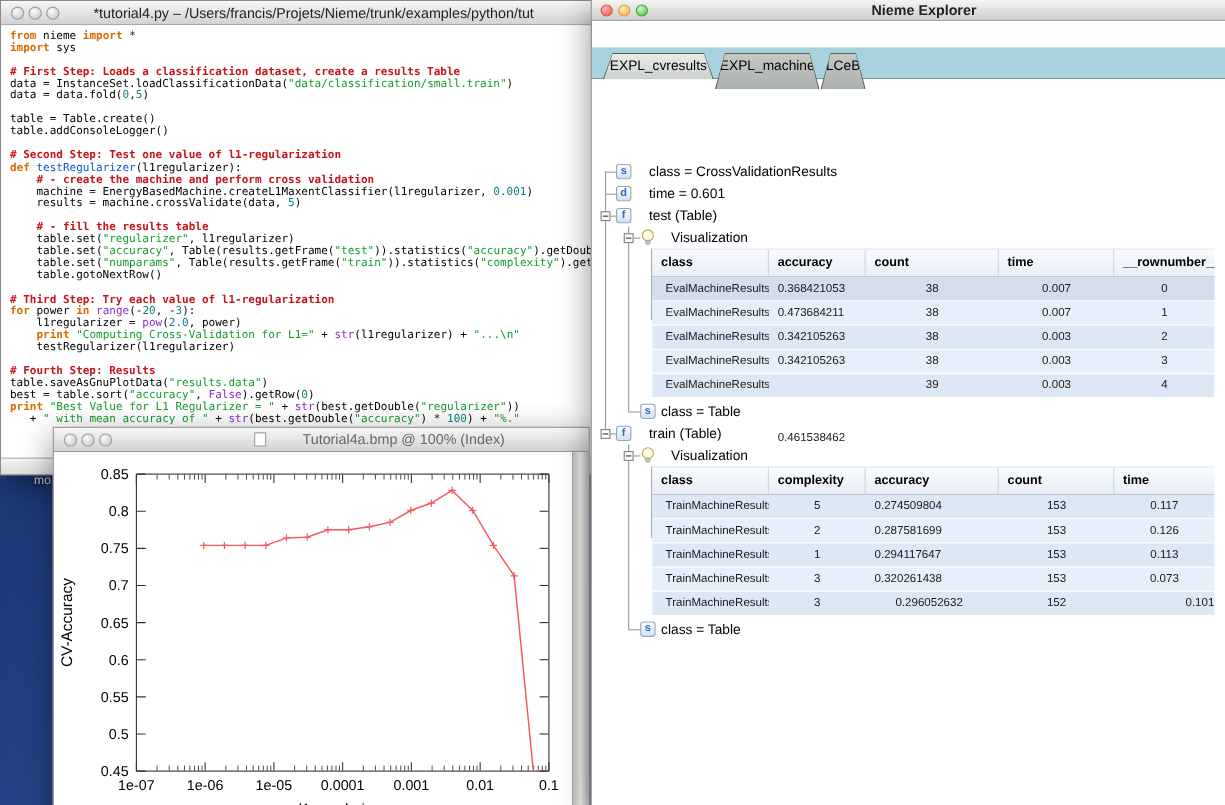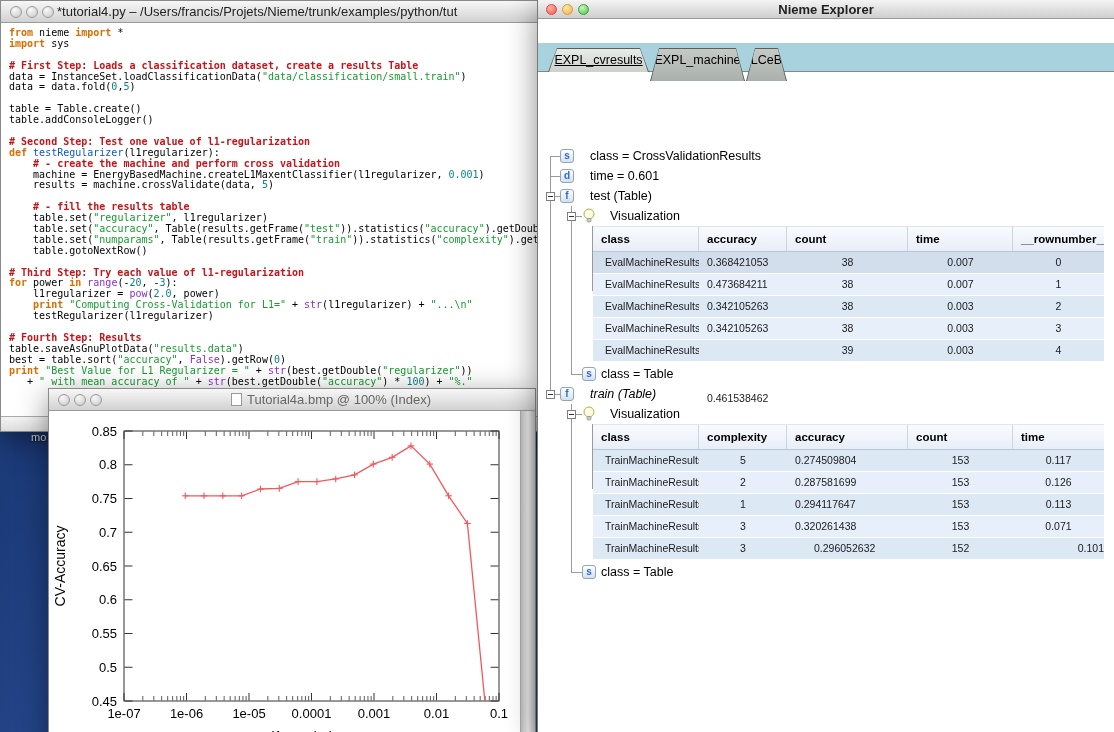--- a/index.html
+++ b/index.html
@@ -13,21 +13,21 @@
   .titlebar {
     position:absolute; left:0; top:0; right:0; height:22px;
     background:linear-gradient(#f7f7f7,#d2d2d2);
     border-bottom:1px solid #9a9a9a;
   }
   .tl { position:absolute; top:5px; width:12px; height:12px; border-radius:50%; border:1px solid #9c9c9c;
         background:radial-gradient(circle at 35% 30%, #fafafa, #c6c6c6); }
   .tl.red-a   { background:radial-gradient(circle at 35% 30%, #ffb3ad, #f4554a); border-color:#d94c41; }
   .tl.yel-a   { background:radial-gradient(circle at 35% 30%, #ffe9b0, #f6ad3d); border-color:#d89a35; }
   .tl.grn-a   { background:radial-gradient(circle at 35% 30%, #d2f5c8, #46c33d); border-color:#3aa233; }
-  .tb-title { position:absolute; top:3px; font-size:13px; color:#222; white-space:nowrap; }
+  .tb-title { position:absolute; top:3px; font-size:13px; color:#222; white-space:nowrap;margin-left:28px; }
 
   
   #editor-window { left:0; top:0; width:541px; height:432px; border:1px solid #8a8a8a; }
   #code-area {
     position:absolute; left:0; top:22px; right:0; bottom:15px; overflow:hidden;
     font-family:"DejaVu Sans Mono", monospace; font-size:10px; line-height:10.9px;
     padding:5px 0 0 8px; background:#fff; white-space:pre;
   }
   .code-line { height:10.9px; white-space:pre; }
   .tk-p { color:#000; }
@@ -60,21 +60,21 @@
   .menu-item { position:absolute; top:3px; font-size:13px; color:#111; }
   #tab-bar { position:absolute; left:0; top:43px; right:0; height:29px; background:#a8d3de; }
   #tab-bar::after { content:""; position:absolute; left:0; right:0; bottom:0; height:1px; background:#7d8a8d; }
   .tab { position:absolute; top:5px; height:33px; background:#5a5f5a;
     clip-path:polygon(9px 0, calc(100% - 9px) 0, 100% 100%, 0 100%); z-index:1; }
   .tab-inner { position:absolute; left:1px; right:1px; top:1px; bottom:0;
     background:linear-gradient(#c6cac6,#aab0ab);
     clip-path:polygon(8px 0, calc(100% - 8px) 0, 100% 100%, 0 100%);
     text-align:center; font-size:12.5px; line-height:22px; color:#000; }
   .tab.active { height:24px; z-index:2; }
-  .tab.active .tab-inner { background:linear-gradient(#e9ebe9,#cdd1cd);text-decoration:underline; }
+  .tab.active .tab-inner { background:linear-gradient(#e9ebe9,#cdd1cd); }
   #explorer-content { position:absolute; left:0; top:72px; right:0; bottom:0; background:#fff; }
   #tree { position:absolute; left:0; top:0; width:577px; height:732px; }
 
   .vline { position:absolute; width:1px; background:#9a9a9a; }
   .stub  { position:absolute; height:1px; background:#9a9a9a; }
   .expbox { position:absolute; width:9px; height:9px; background:#fff; border:1px solid #7f7f7f; }
   .expbox i { position:absolute; left:1px; top:3px; width:5px; height:1px; background:#333; display:block; }
   .badge { position:absolute; width:14px; height:14px; border:1px solid #93a5b8; border-radius:3px;
     background:linear-gradient(#fefefe,#d4e1ee); text-align:center;
     font-size:10px; font-weight:bold; color:#2b6cd3; line-height:12px; }
@@ -406,21 +406,21 @@
         </div>
         <div class="stub" style="left: 33px; top: 302px; width: 11px;"></div>
         <div class="badge" style="left: 44px; top: 295px;">s</div>
         <div class="tree-label" style="left: 63px; top: 294px;">class = Table</div>
         <div class="stub" style="left: 12px; top: 322px; width: 10px;"></div>
         <div class="expbox" style="left: 8px; top: 318px;">
           <div class=""></div>
           <i></i>
         </div>
         <div class="badge" style="left: 22px; top: 315px;">f</div>
-        <div class="tree-label" style="left: 52px; top: 314px; font-style: italic;">train (Table)</div>
+        <div class="tree-label" style="left: 52px; top: 314px;">train (Table)</div>
         <div class="stub" style="left: 33px; top: 342px; width: 11px;"></div>
         <div class="expbox" style="left: 29px; top: 338px;">
           <div class=""></div>
           <i></i>
         </div>
         <div style="position: absolute; left: 44px; top: 334px;"><svg width="14" height="16" viewBox="0 0 14 16">
             <circle cx="7" cy="6" r="5" fill="#fffbe0" stroke="#b9ab4a"></circle>
             <circle cx="5.5" cy="4.5" r="1.8" fill="#ffffff" opacity="0.9"></circle>
             <rect x="5" y="10.5" width="4" height="3.5" rx="1" fill="#c9c9c9" stroke="#8a8a8a" stroke-width="0.6"></rect>
           </svg></div>
@@ -451,21 +451,21 @@
           <div class="tcell" style="left: 106px; width: 88px; text-align: center;">1</div>
           <div class="tcell" style="left: 194px; width: 121px; padding-left: 8px;">0.294117647</div>
           <div class="tcell" style="left: 315px; width: 105px; text-align: center;">153</div>
           <div class="tcell" style="left: 420px; width: 91px; text-align: center;">0.113</div>
         </div>
         <div class="trow" style="left: 55px; top: 444px; width: 511px; background: rgb(231, 239, 250);">
           <div class="tcell" style="left: 0px; width: 106px; padding-left: 12px;">TrainMachineResults</div>
           <div class="tcell" style="left: 106px; width: 88px; text-align: center;">3</div>
           <div class="tcell" style="left: 194px; width: 121px; padding-left: 8px;">0.320261438</div>
           <div class="tcell" style="left: 315px; width: 105px; text-align: center;">153</div>
-          <div class="tcell" style="left: 420px; width: 91px; text-align: center;">0.071</div>
+          <div class="tcell" style="left: 420px; width: 91px; text-align: center;">0.073</div>
         </div>
         <div class="trow" style="left: 55px; top: 466px; width: 511px; background: rgb(221, 232, 245);">
           <div class="tcell" style="left: 0px; width: 106px; padding-left: 12px;">TrainMachineResults</div>
           <div class="tcell" style="left: 106px; width: 88px; text-align: center;">3</div>
           <div class="tcell" style="left: 194px; width: 121px; padding-left: 8px; margin-left: 19px;">0.296052632</div>
           <div class="tcell" style="left: 315px; width: 105px; text-align: center;">152</div>
           <div class="tcell" style="left: 420px; width: 91px; text-align: right;">0.101</div>
         </div>
         <div class="stub" style="left: 33px; top: 500px; width: 11px;"></div>
         <div class="badge" style="left: 44px; top: 493px;">s</div>

